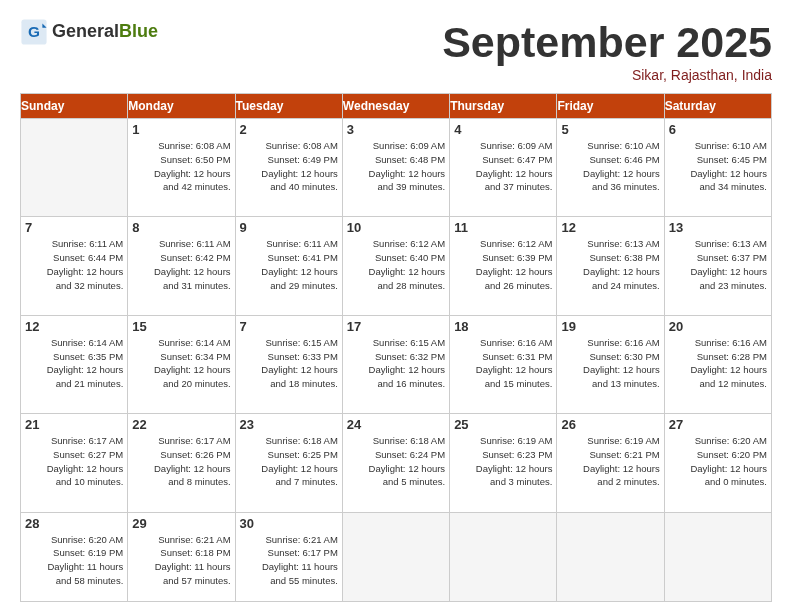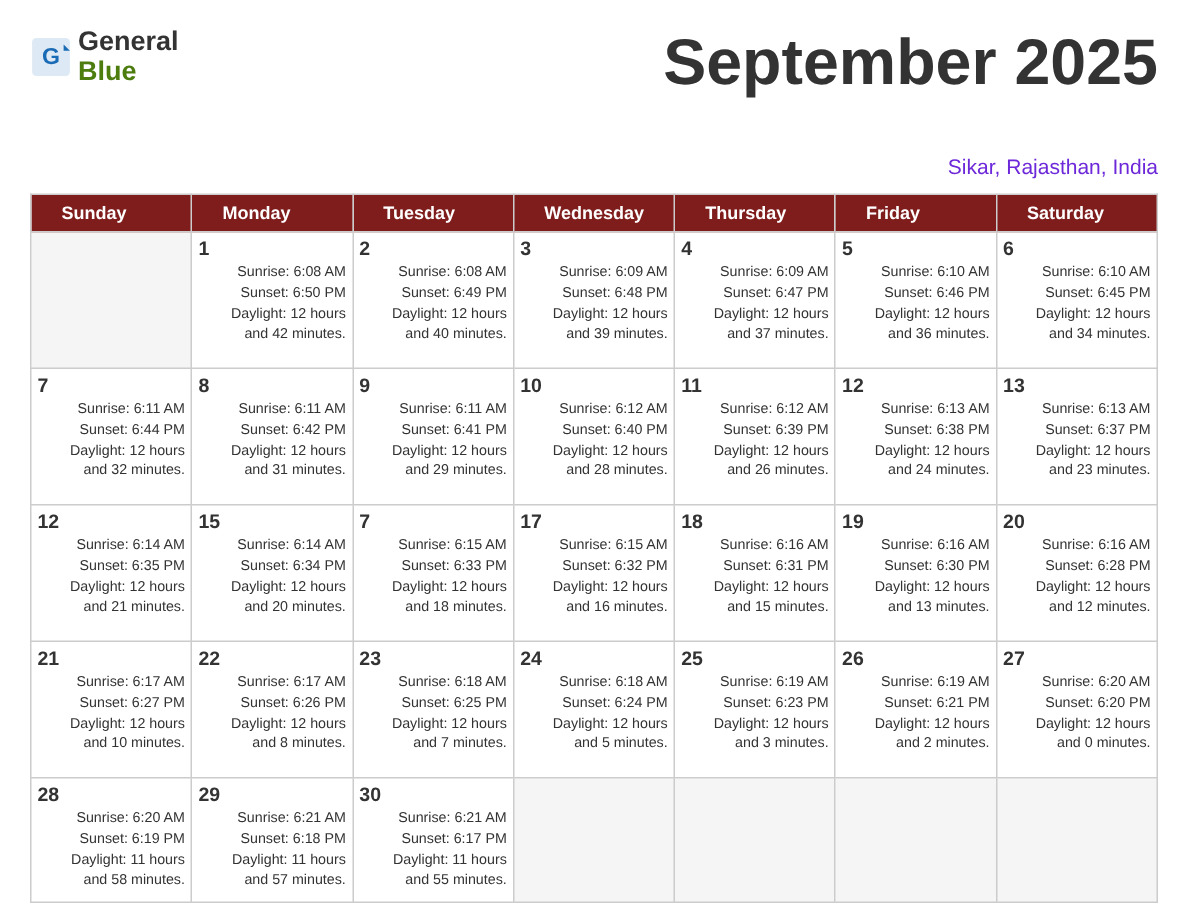--- a/index.html
+++ b/index.html
@@ -23,56 +23,54 @@
       align-items: flex-start;
       margin-bottom: 10px;
     }
     .logo {
       display: flex;
       align-items: center;
       gap: 4px;
     }
     .logo-text {
       display: flex;
-      flex-direction: column;
       font-size: 18px;
       font-weight: bold;
       line-height: 1.1;
     }
     .logo-general { color: #333; }
     .logo-blue { color: #4d7c0f; }
     .logo-icon {
       width: 28px;
       height: 28px;
     }
     .title-block {
       text-align: right;
     }
     .month-title {
       font-size: 43px;
       font-weight: bold;
       color: #333;
     }
     .subtitle {
       font-size: 14px;
-      color: #6d28d9;
-      margin-top: 36px;
+      color: #7f1d1d;
     }
     .calendar {
       flex: 1;
       border-collapse: collapse;
       width: 100%;
       table-layout: fixed;
     }
     .calendar th {
-      background: #7f1d1d;
+      background: #c2410c;
       color: #fff;
       font-size: 12px;
       font-weight: bold;
-      padding: 5px 20px;
+      padding: 5px 0;
       text-align: left;
       border: 1px solid #ccc;
     }
     .calendar td {
       border: 1px solid #ccc;
       vertical-align: top;
       padding: 3px 4px;
       font-size: 9.5px;
       color: #333;
       background: #fff;

